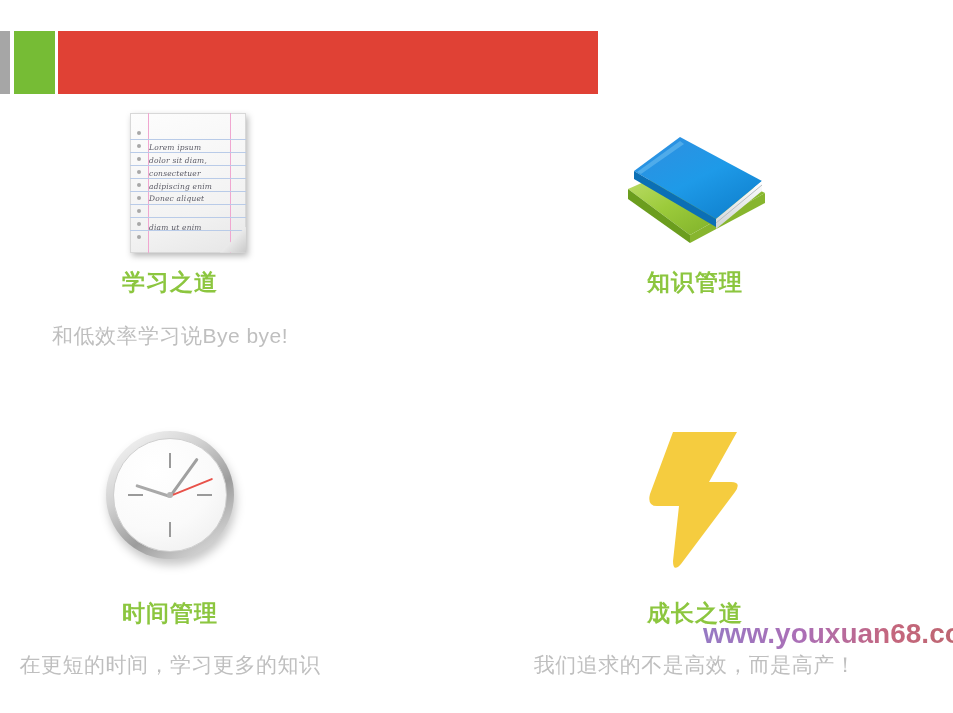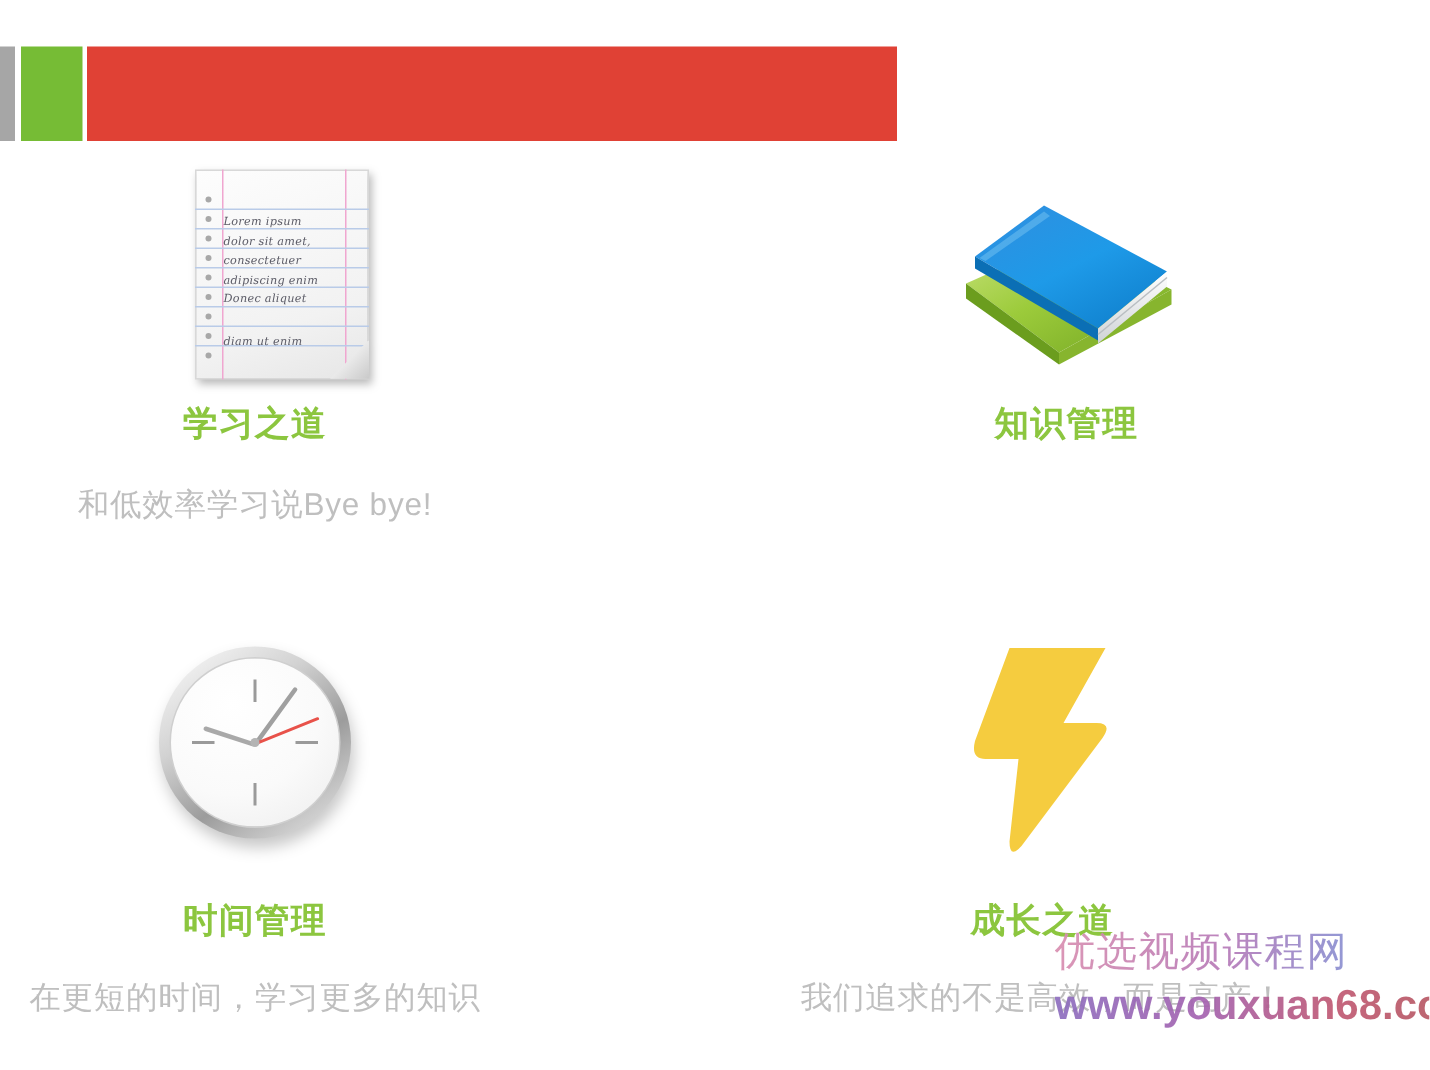--- a/index.html
+++ b/index.html
@@ -16,21 +16,21 @@
   .title{
     position:absolute;left:92px;top:31px;height:63px;
     display:flex;align-items:center;
     color:#ffffff;font-size:26px;font-weight:bold;
     letter-spacing:1px;white-space:nowrap;
   }
 
   
   .cell{position:absolute;width:430px;text-align:center;}
   .cell-tl{left:-45px;top:100px;}
-  .cell-tr{left:496px;top:100px;}
+  .cell-tr{left:480px;top:100px;}
   .cell-bl{left:-45px;top:400px;}
   .cell-br{left:480px;top:400px;}
 
   .icon-wrap{height:165px;display:flex;align-items:center;justify-content:center;}
   .cap{
     color:#8cc63f;font-size:23px;font-weight:bold;
     letter-spacing:1px;margin-top:2px;
   }
   .sub{
     color:#bfbfbf;font-size:21px;margin-top:24px;letter-spacing:0.5px;
@@ -119,21 +119,21 @@
         <div class="np-hole" style="top:18px"></div>
         <div class="np-hole" style="top:31px"></div>
         <div class="np-hole" style="top:44px"></div>
         <div class="np-hole" style="top:57px"></div>
         <div class="np-hole" style="top:70px"></div>
         <div class="np-hole" style="top:83px"></div>
         <div class="np-hole" style="top:96px"></div>
         <div class="np-hole" style="top:109px"></div>
         <div class="np-hole" style="top:122px"></div>
         <div class="np-text" style="top:28px">Lorem ipsum</div>
-        <div class="np-text" style="top:41px">dolor sit amet,</div>
+        <div class="np-text" style="top:41px">dolor sit diam,</div>
         <div class="np-text" style="top:54px">consectetuer</div>
         <div class="np-text" style="top:67px">adipiscing enim</div>
         <div class="np-text" style="top:79px">Donec aliquet</div>
         <div class="np-text" style="top:108px">diam ut enim</div>
         <div class="np-fold"></div>
       </div>
     </div>
     <div class="cap">学习之道</div>
     <div class="sub">和低效率学习说Bye bye!</div>
   </div>
@@ -198,17 +198,16 @@
     <div class="icon-wrap">
       <svg class="bolt" viewBox="0 0 104 150">
         <path d="M30 12 L94 12 L66 62 L88 62 Q99 62 92 72 L38 144 Q30 153 30 141 L36 86 L14 86 Q4 86 7 74 Z" fill="#f5cc3f"></path>
       </svg>
     </div>
     <div class="cap">成长之道</div>
     <div class="sub">我们追求的不是高效，而是高产！</div>
   </div>
 
   <div class="watermark">
-    <div class="wm-line1">优选视频课程网</div>
     <div class="wm-line2">www.youxuan68.com</div>
   </div>
 
 </div>
 
 </body></html>

